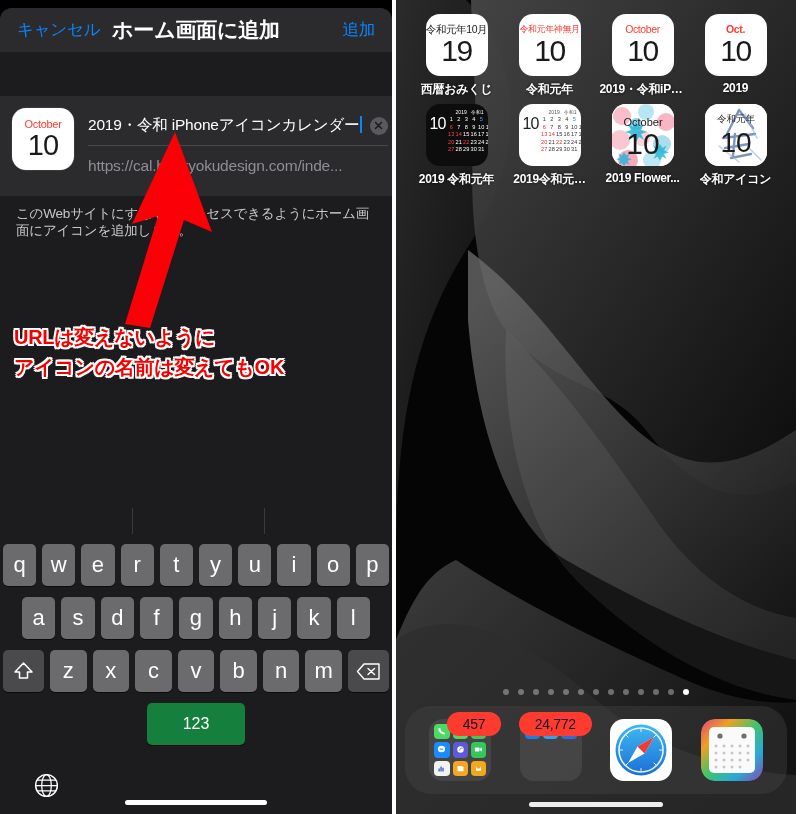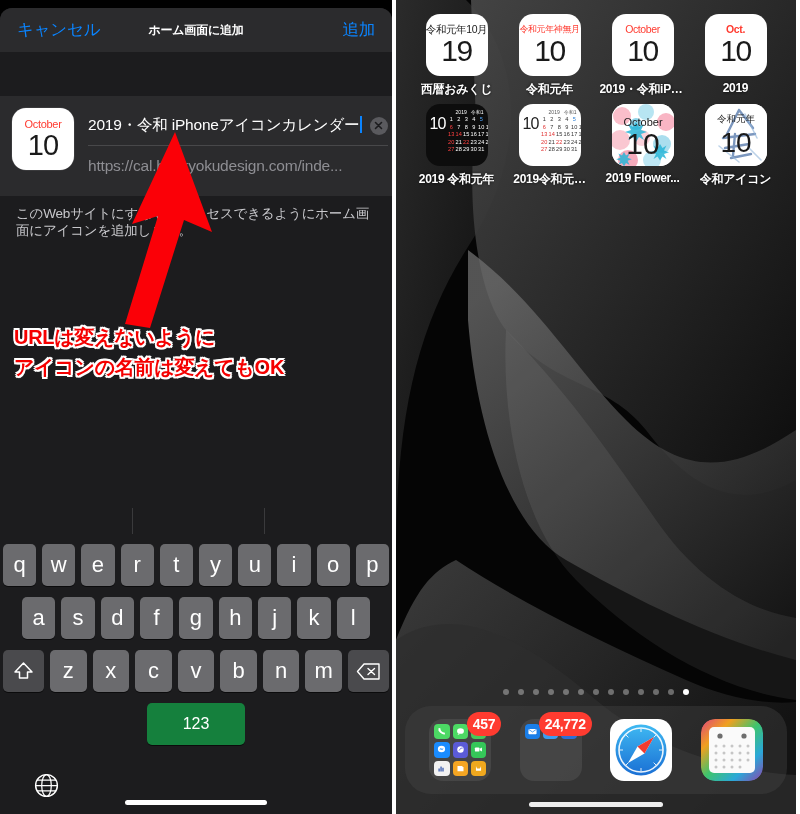--- a/index.html
+++ b/index.html
@@ -26,21 +26,21 @@
     overflow: hidden;
   }
   .nav {
     position: relative;
     height: 44px;
     background: #2b2b2d;
     display: flex; align-items: center; justify-content: space-between;
     padding: 0 17px;
   }
   .nav-btn { color:#0a84ff; font-size: 16.5px; letter-spacing:-0.2px; white-space:nowrap; }
-  .nav-title { color:#fff; font-size: 12px; font-weight: bold; letter-spacing:-0.2px; position:absolute; left:0; right:0; text-align:center; pointer-events:none; }
+  .nav-title { color:#fff; font-size: 21px; font-weight: bold; letter-spacing:-0.2px; position:absolute; left:0; right:0; text-align:center; pointer-events:none; }
   .nav-right { position:relative; z-index:2;margin-left:48px; }
   .nav-left { position:relative; z-index:2;text-align:right; }
 
   .gap { height: 44px; background: #1c1c1e; }
 
   .form-card {
     background: #2b2b2d;
     display: flex;
     padding: 10px 12px 10px 12px;
     min-height: 92px;
@@ -189,22 +189,22 @@
   .dock-item { position:relative; width:62px; height:62px; }
   .folder {
     width:62px; height:62px; border-radius:14px;
     background: rgba(120,120,122,0.24);
     padding:5px; display:grid; grid-template-columns:repeat(3,1fr);
     grid-template-rows:repeat(3,1fr); gap:3px;
   }
   .mini-app { border-radius:4px; display:flex; align-items:center; justify-content:center; font-size:8px; color:#fff; overflow:hidden; }
   .badge {
     position:absolute; top:-7px; right:-10px;
-    background:#ff3b30; color:#ffffff; font-size:14px; font-weight:700;
-    min-width:24px; height:24px; border-radius:12px; padding:0 6px;
+    background:#ff3b30; color:#0f172a; font-size:14px; font-weight:400;
+    min-width:24px; height:24px; border-radius:12px; padding:0 16px;
     display:flex; align-items:center; justify-content:center; z-index:5;
     letter-spacing:-0.3px;
   }
   .safari { width:62px; height:62px; border-radius:14px; background:#fff; display:flex; align-items:center; justify-content:center; }
   .cal-app { width:62px; height:62px; border-radius:14px; overflow:hidden; position:relative; }
   .home-bar-r {
     position:absolute; left:50%; transform:translateX(-50%); bottom:7px;
     width:134px; height:5px; border-radius:3px; background:rgba(255,255,255,0.92);
   }
 </style>

